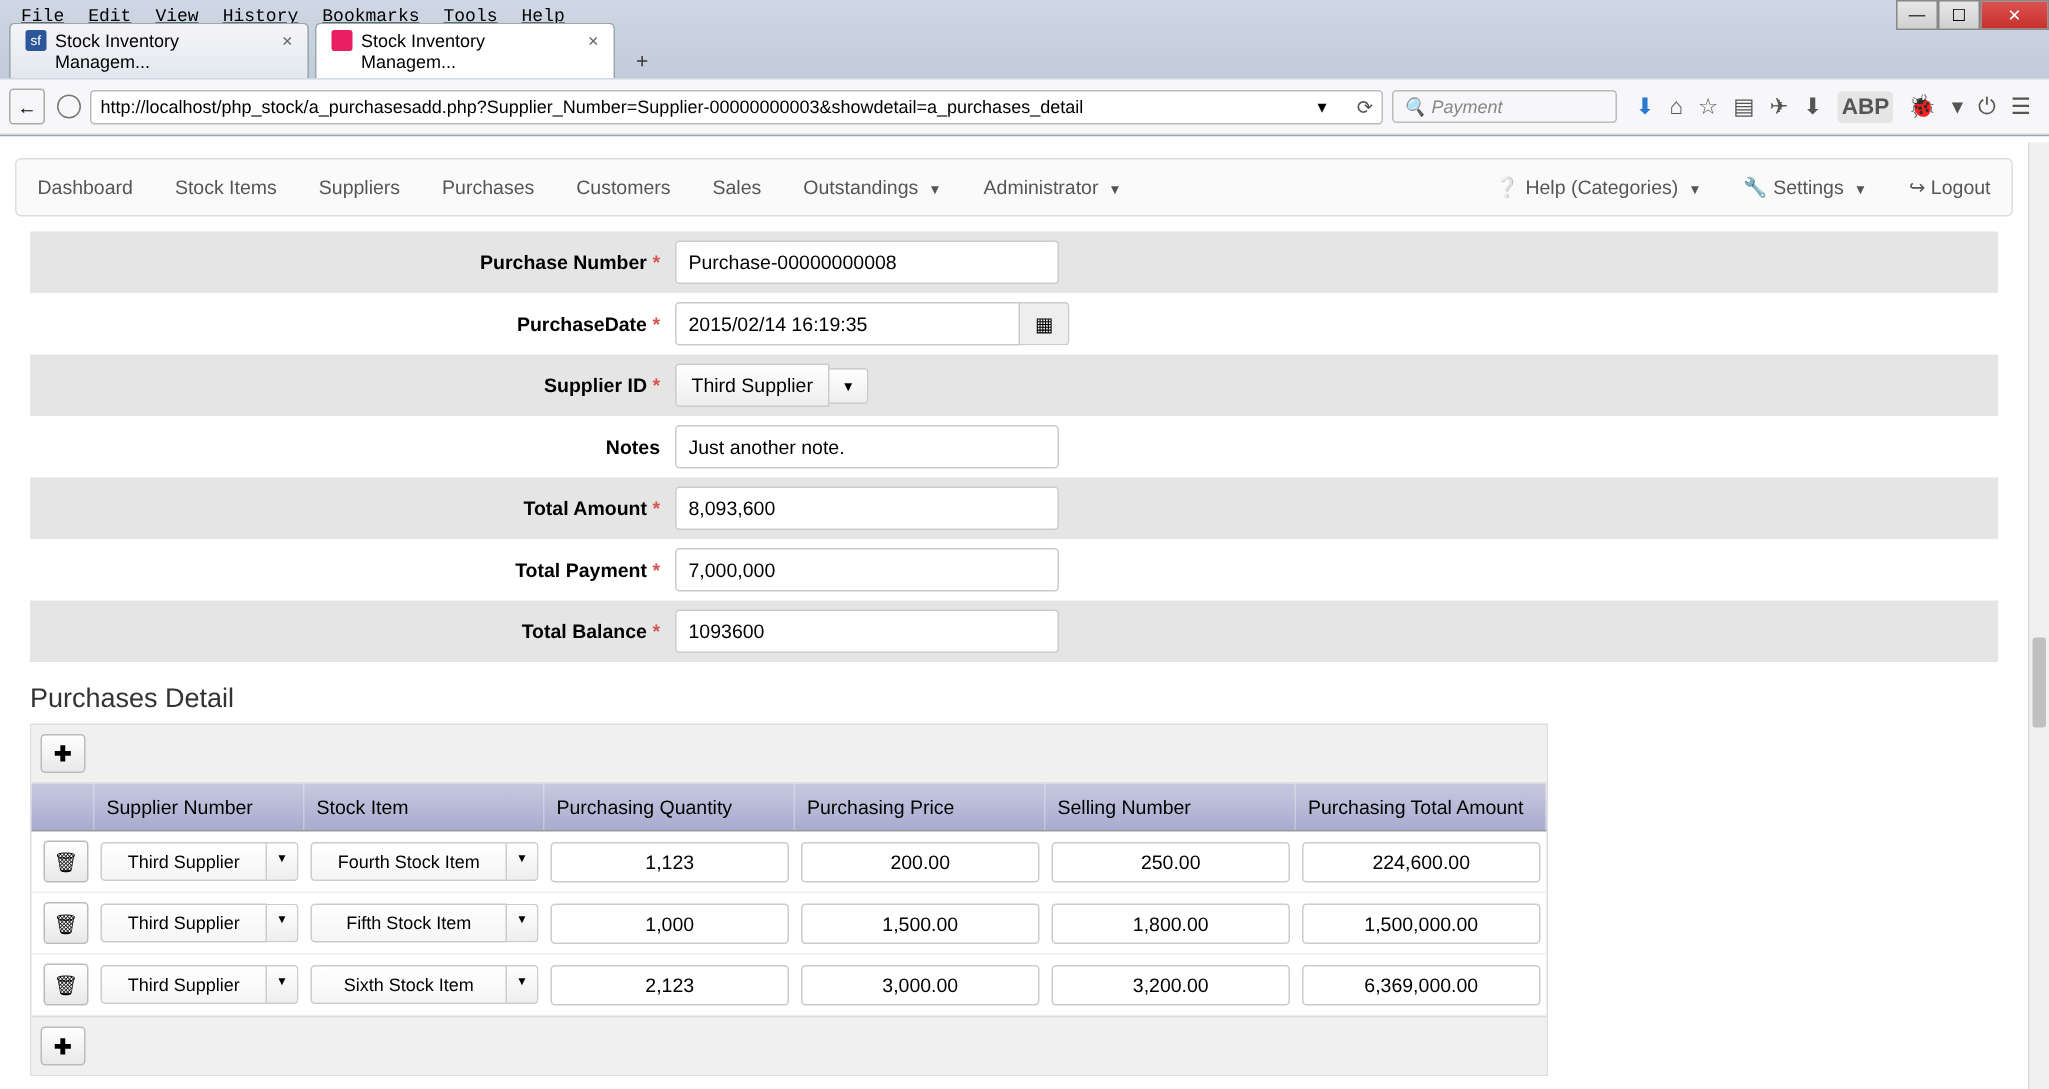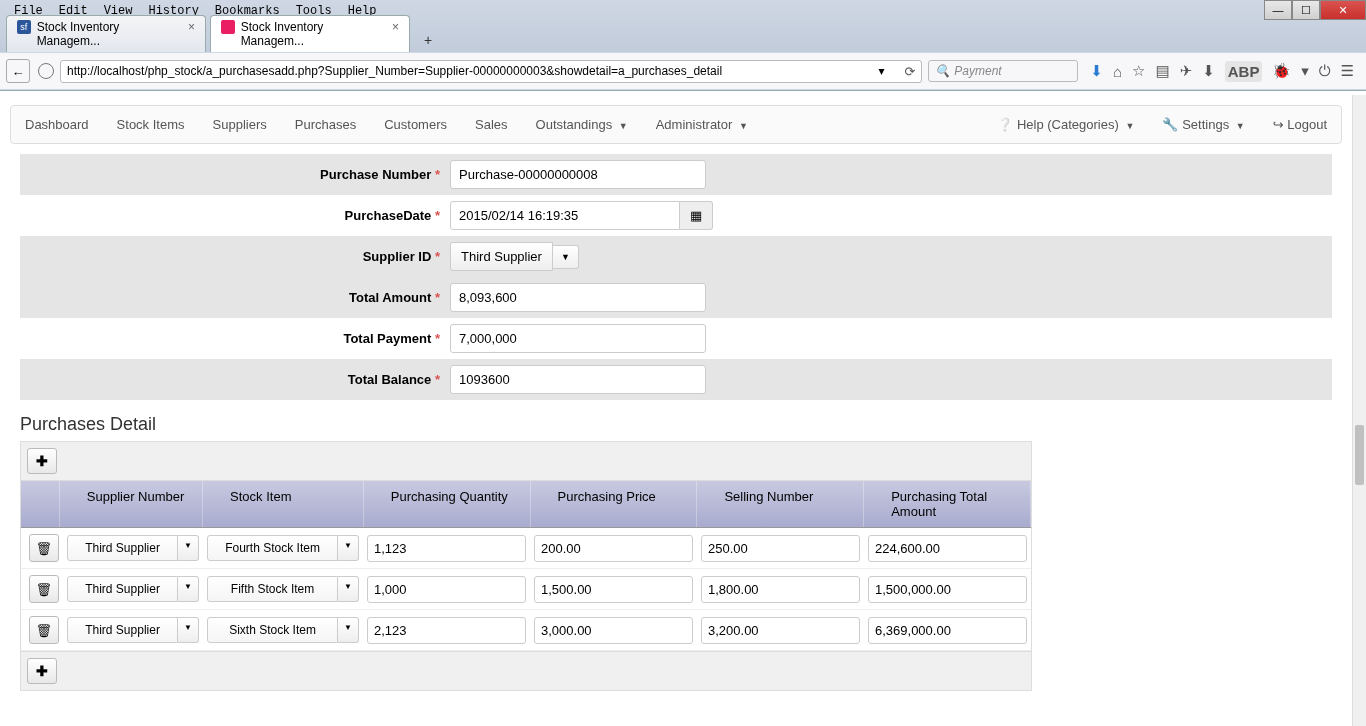--- a/index.html
+++ b/index.html
@@ -51,33 +51,33 @@
 .input-group .form-input { border-radius:3px 0 0 3px; width:230px; }
 .select-btn { display:flex; align-items:center; }
 .select-btn .sel-main { border:1px solid #ccc; padding:6px 10px; background:linear-gradient(#fff,#eee); border-radius:3px 0 0 3px; font-size:13px; }
 .select-btn .sel-caret { border:1px solid #ccc; border-left:none; padding:6px 8px; background:linear-gradient(#fff,#eee); border-radius:0 3px 3px 0; font-size:9px; }
 
 .section-title { font-size:18px; margin:14px 20px 6px; color:#333; }
 
 .detail-block { margin:0 20px; border:1px solid #ddd; width:1012px; }
 .detail-toolbar { background:#f0f0f0; padding:6px; border-bottom:1px solid #ddd; }
 .plus-btn { border:1px solid #bbb; background:linear-gradient(#fff,#e8e8e8); padding:4px 8px; border-radius:3px; font-weight:bold; font-size:14px; display:inline-block; }
-.detail-head { display:flex; background:linear-gradient(#c8c9e0,#a8abce); border-bottom:1px solid #999; font-size:13px;gap:19px; }
+.detail-head { display:flex; background:linear-gradient(#c8c9e0,#a8abce); border-bottom:1px solid #999; font-size:13px; }
 .detail-head > div { padding:8px; border-right:1px solid rgba(255,255,255,0.3); }
 .col-del { width:42px; }
 .col-sup { width:140px; }
 .col-item { width:160px; }
 .col-qty, .col-price, .col-sell, .col-total { width:167px; }
 .detail-row { display:flex; border-bottom:1px solid #eee; padding:4px 0; align-items:center; }
 .detail-row > div { padding:2px 4px; }
 .trash-btn { border:1px solid #bbb; background:linear-gradient(#fff,#e8e8e8); width:30px; height:28px; border-radius:3px; display:flex; align-items:center; justify-content:center; margin-left:4px; }
 .mini-select { display:flex; width:100%; }
 .mini-select .ms-main { flex:1; border:1px solid #ccc; padding:5px 6px; background:linear-gradient(#fff,#f5f5f5); border-radius:3px 0 0 3px; font-size:12px; text-align:center; }
 .mini-select .ms-caret { border:1px solid #ccc; border-left:none; padding:5px 6px; background:linear-gradient(#fff,#eee); border-radius:0 3px 3px 0; font-size:8px; }
-.num-input { width:100%; border:1px solid #ccc; border-radius:3px; padding:5px 6px; text-align:left; font-size:13px; }
+.num-input { width:100%; border:1px solid #ccc; border-radius:3px; padding:5px 6px; text-align:center; font-size:13px; }
 
 .form-actions { text-align:center; padding:20px 0; }
 
 .scroll-track { position:absolute; top:95px; right:0; bottom:0; width:14px; background:#f0f0f0; border-left:1px solid #ddd; }
 .scroll-thumb { position:relative; top:330px; height:60px; background:#c0c0c0; margin:0 2px; border-radius:2px; }
 </style>
 </head>
 <body>
 
 <div class="browser-chrome">
@@ -166,20 +166,24 @@
       <span class="addon">▦</span>
     </div>
   </div>
   <div class="form-row shaded">
     <div class="form-label"><span>Supplier ID</span> <span class="req">*</span></div>
     <div class="select-btn">
       <span class="sel-main">Third Supplier</span>
       <span class="sel-caret">▼</span>
     </div>
   </div>
+  <div class="form-row">
+    <div class="form-label">Notes</div>
+    <input class="form-input" value="Just another note." style="">
+  </div>
   <div class="form-row shaded">
     <div class="form-label"><span>Total Amount</span> <span class="req">*</span></div>
     <input class="form-input" value="8,093,600" style="">
   </div>
   <div class="form-row">
     <div class="form-label"><span>Total Payment</span> <span class="req">*</span></div>
     <input class="form-input" value="7,000,000" style="">
   </div>
   <div class="form-row shaded">
     <div class="form-label"><span>Total Balance</span> <span class="req">*</span></div>

